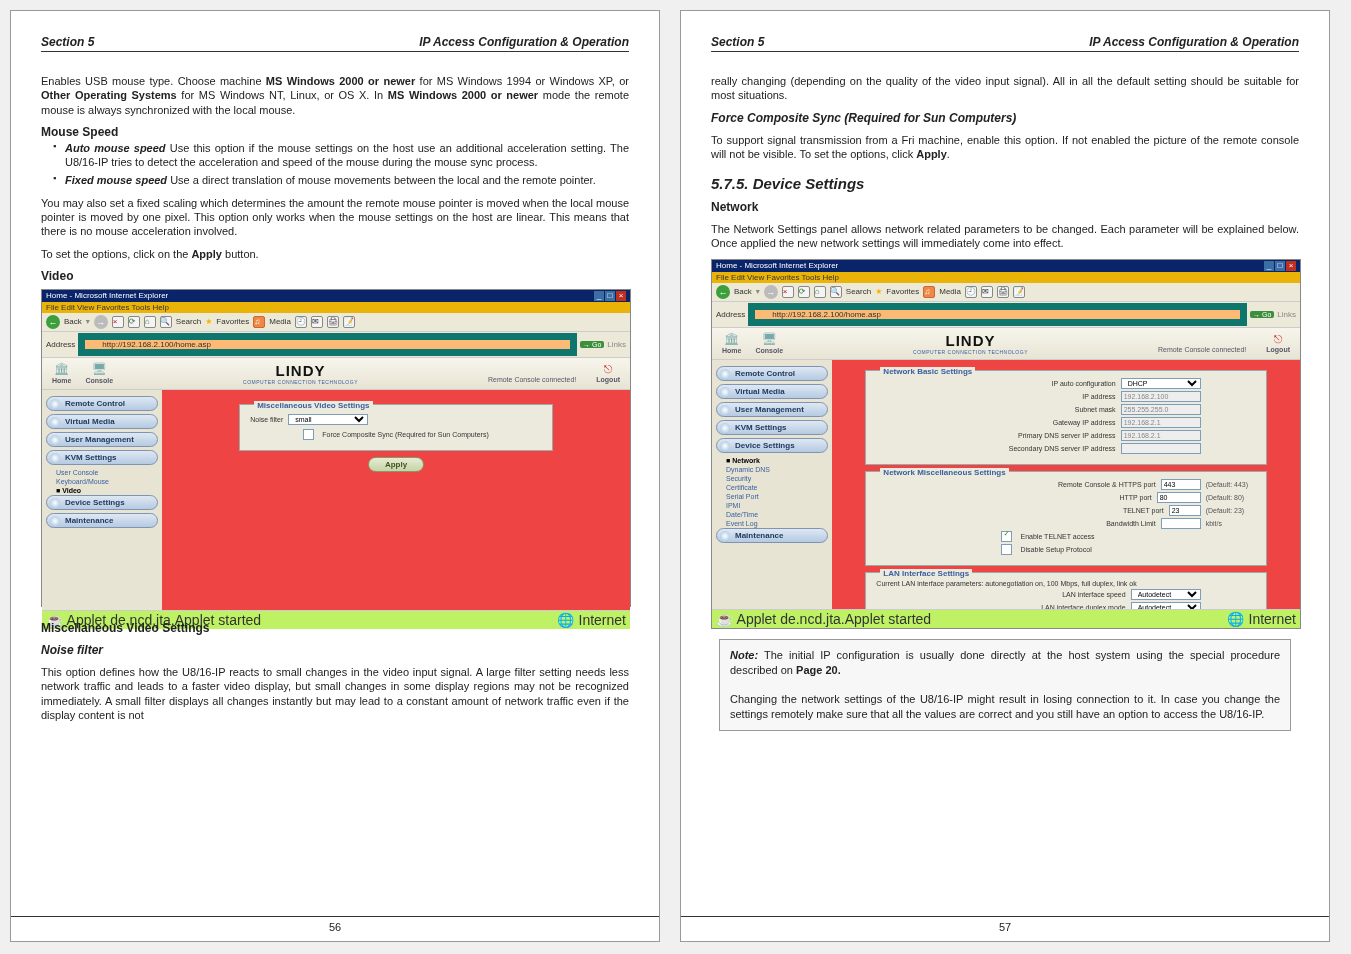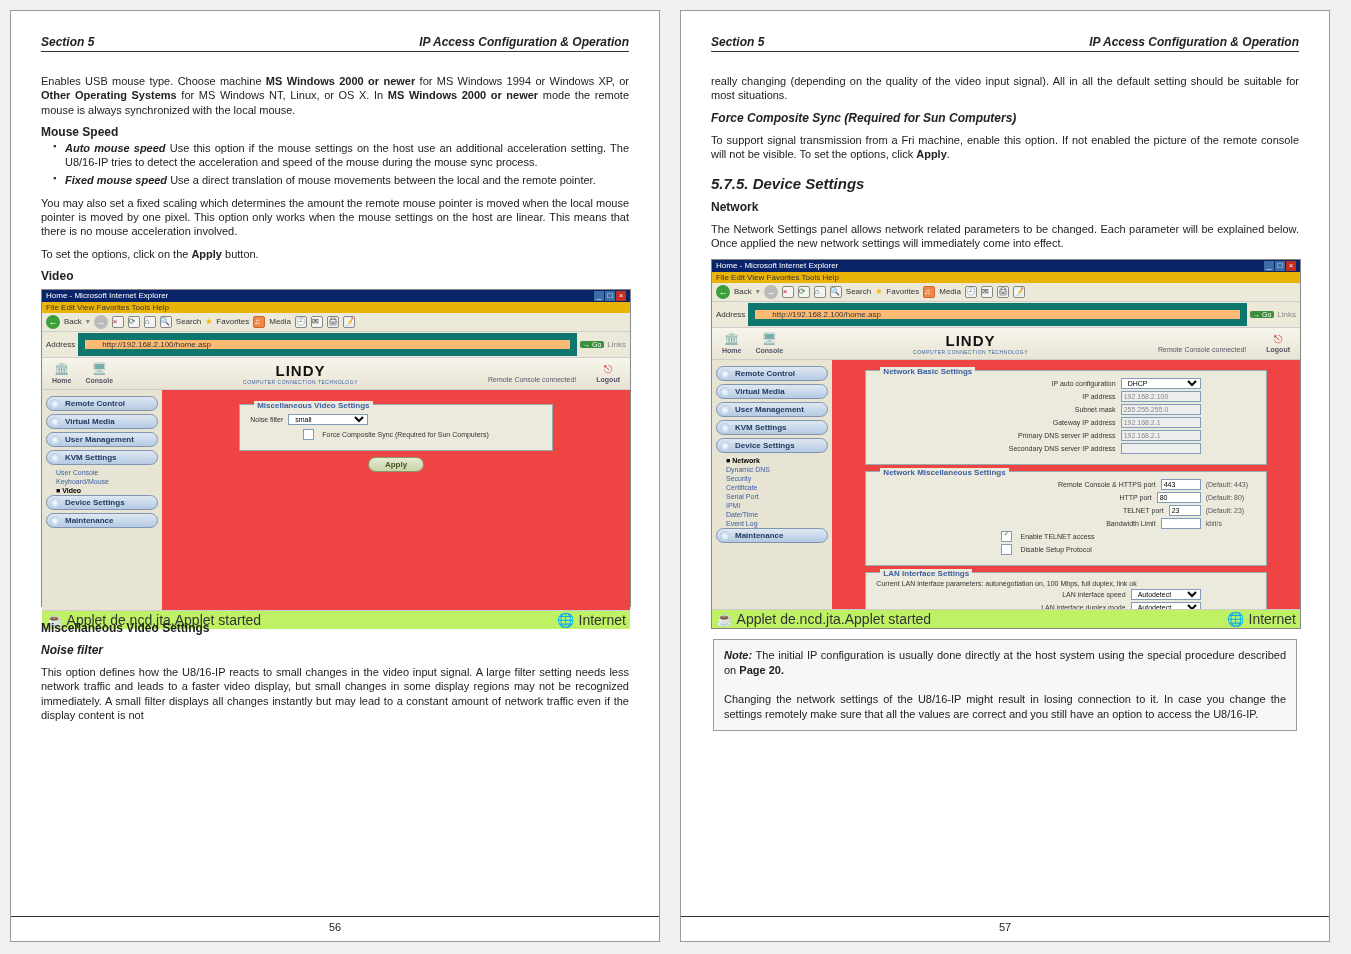--- a/index.html
+++ b/index.html
@@ -35,21 +35,21 @@
     margin-bottom: 22px;
   }
   .h-heavy { font-weight: bold; font-size: 12px; margin: 8px 0 2px 0; }
   .h-ital { font-weight: bold; font-style: italic; font-size: 12px; margin: 8px 0 2px 0; }
   .h-big-ital { font-weight: bold; font-style: italic; font-size: 15px; margin: 14px 0 4px 0; }
   p { margin: 8px 0 8px 0; text-align: justify; line-height: 1.30; }
   ul.bullets { margin: 2px 0 6px 12px; padding: 0; list-style: none; }
   ul.bullets li { text-align: justify; margin-bottom: 4px; position: relative; padding-left: 12px; line-height: 1.30; }
   ul.bullets li::before { content: "▪"; position: absolute; left: 0; top: 0; font-size: 9px; }
   .footer { position: absolute; bottom: 8px; left: 0; right: 0; border-top: 1px solid #333; padding-top: 4px; text-align: center; font-size: 11px; }
-  .note-box { border: 1px solid #999; background: #f7f7f7; padding: 8px 10px; margin: 10px 2px; font-size: 11px; line-height: 1.35; text-align: justify; }
+  .note-box { border: 1px solid #999; background: #f7f7f7; padding: 8px 10px; margin: 10px 8px; font-size: 11px; line-height: 1.35; text-align: justify; }
   .fig { border: 1px solid #888; margin: 6px 0; background: #fff; width: 100%; font-size: 8px; color: #333; }
   .fig-title { background: #0a246a; color: #fff; padding: 1px 4px; display: flex; justify-content: space-between; font-size: 8px; }
   .fig-menu { background: #eab308; padding: 1px 4px; font-size: 8px; color: #333; }
   .fig-toolbar { background: #ece9d8; padding: 2px 4px; font-size: 8px; display:flex; gap:4px; align-items:center; border-bottom:1px solid #ccc;}
   .fig-addr { background: #ece9d8; padding: 1px 4px; font-size: 8px; display:flex; align-items:center; gap:3px; border-bottom:1px solid #ccc;}
   .addr-input { background:#fdba74; border:7px solid #0f766e; font-size:8px; padding:0 17px; flex:1; }
   .go-btn { background:#3c8f3c; color:#fff; font-size:7px; padding:0 3px; border-radius:2px;}
   .fig-body { display: flex; background: #e8e4d4; }
   .brand-bar { display:flex; justify-content:space-between; align-items:center; padding:4px 10px; background:linear-gradient(#f7f5ec,#e8e4d4); border-bottom:1px solid #ccc;}
   .brand-left {display:flex; gap:14px; align-items:flex-end;}

